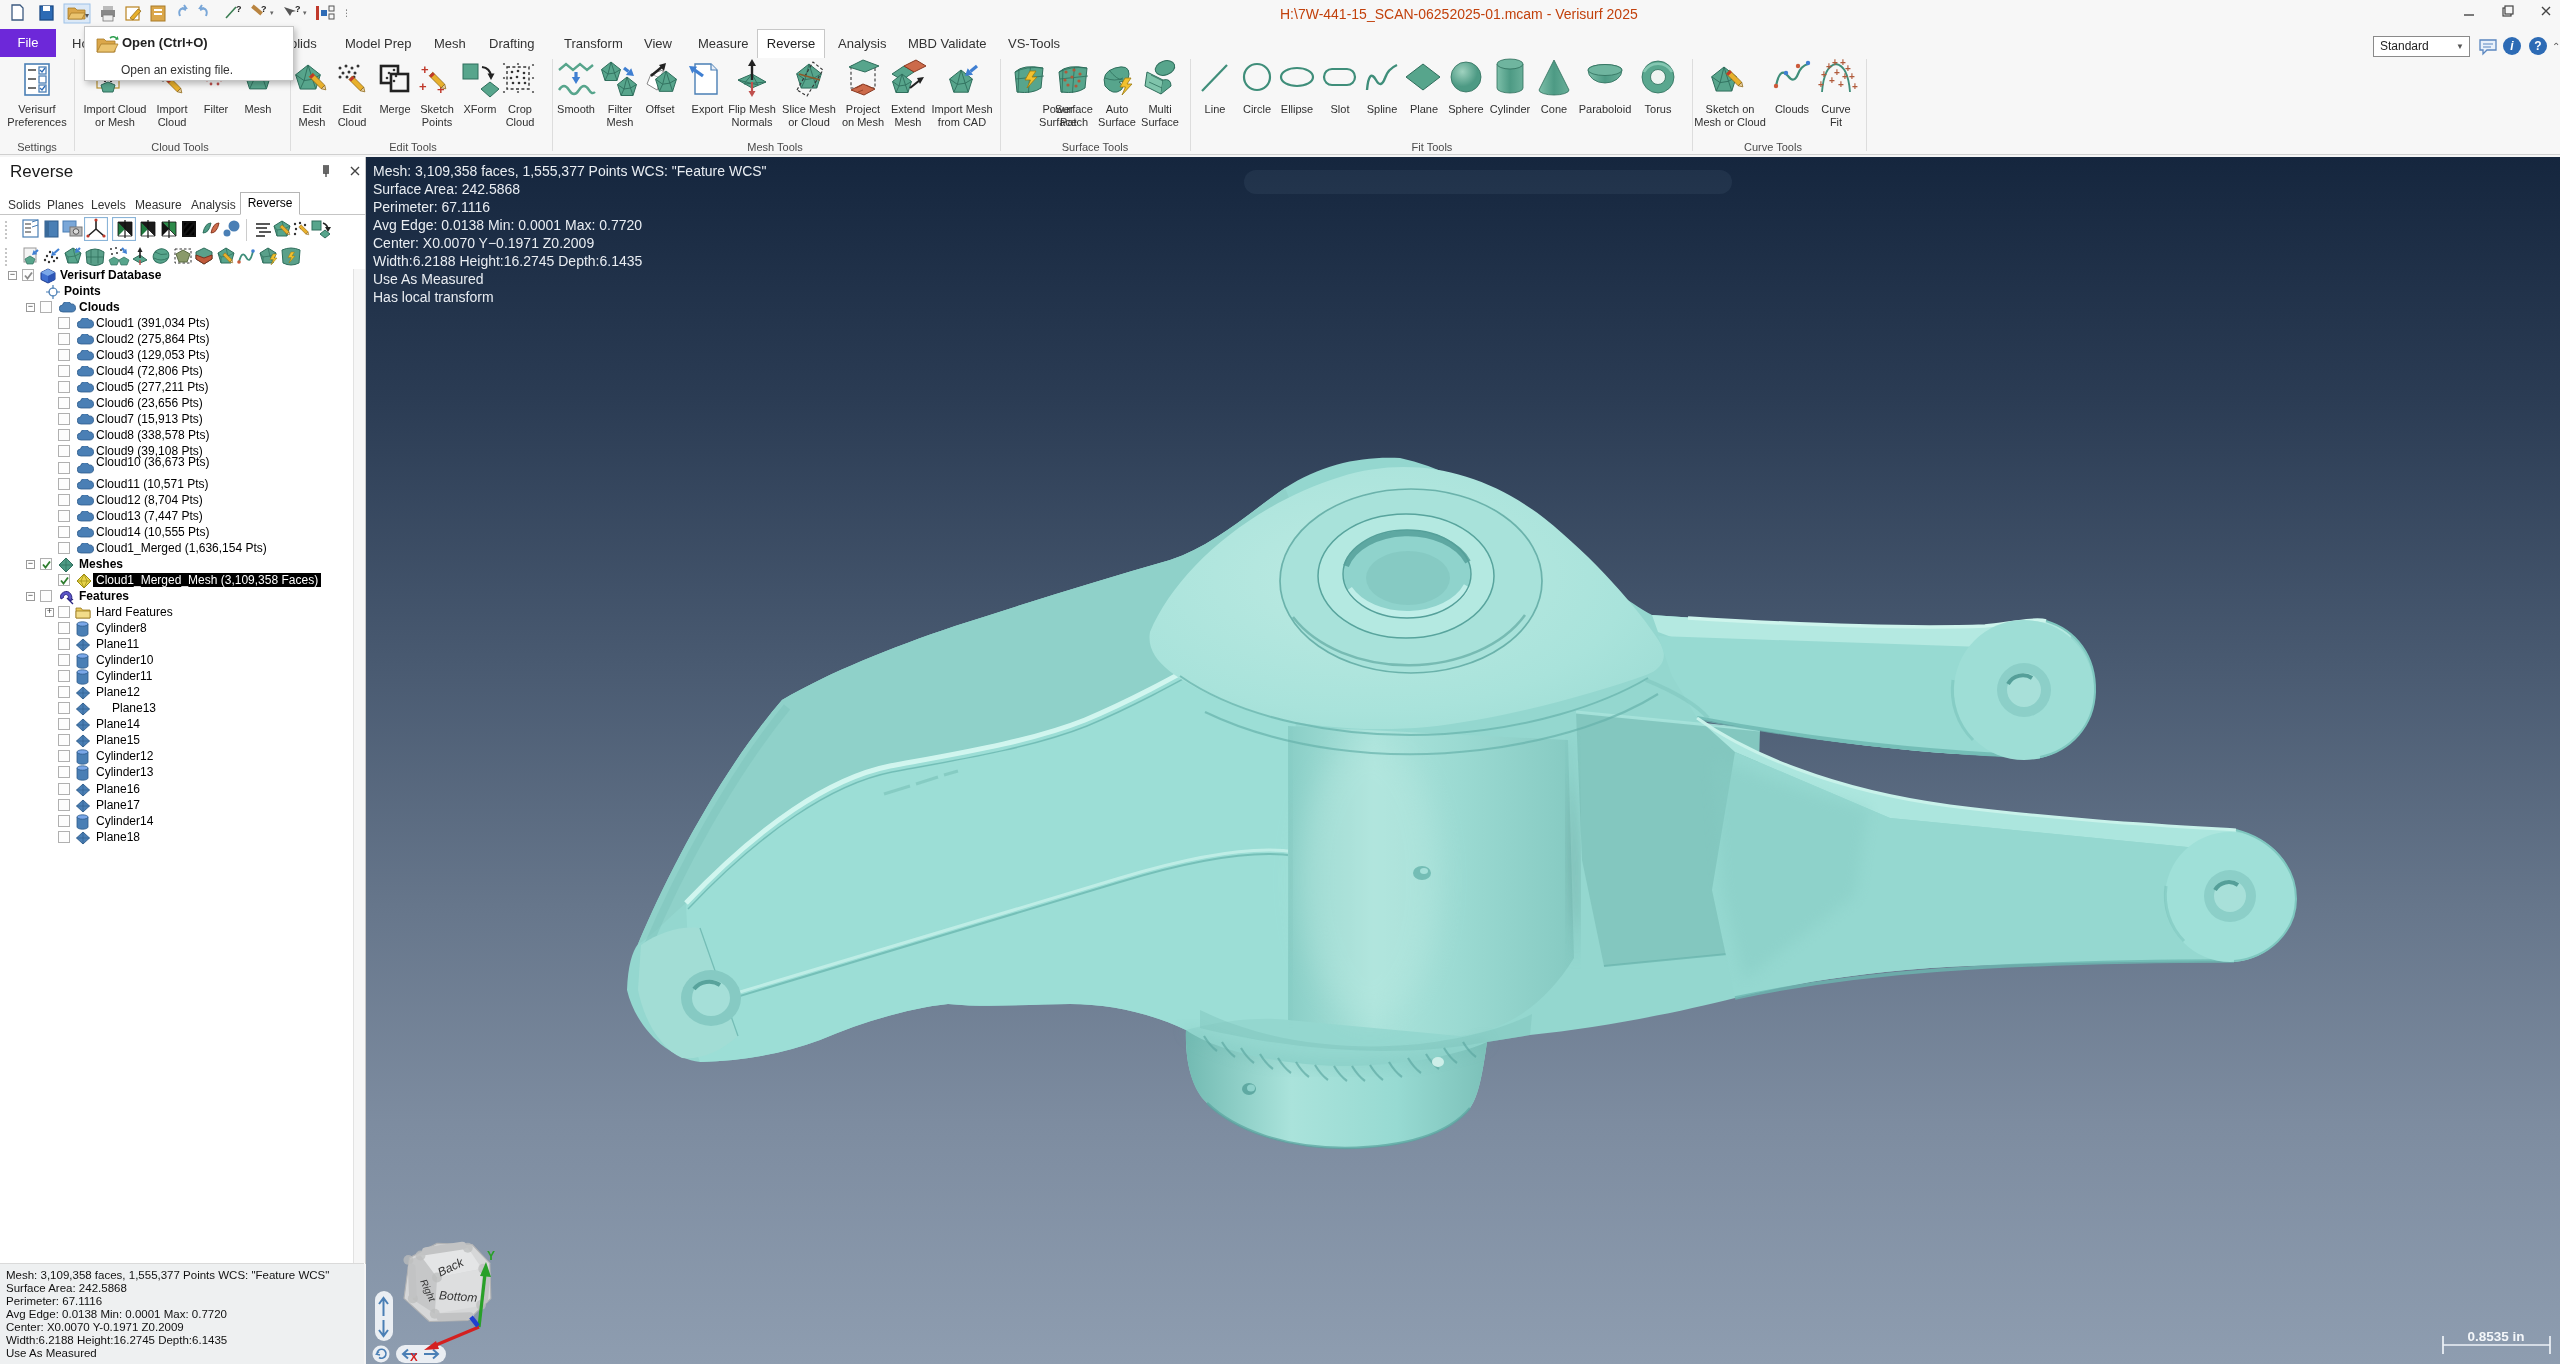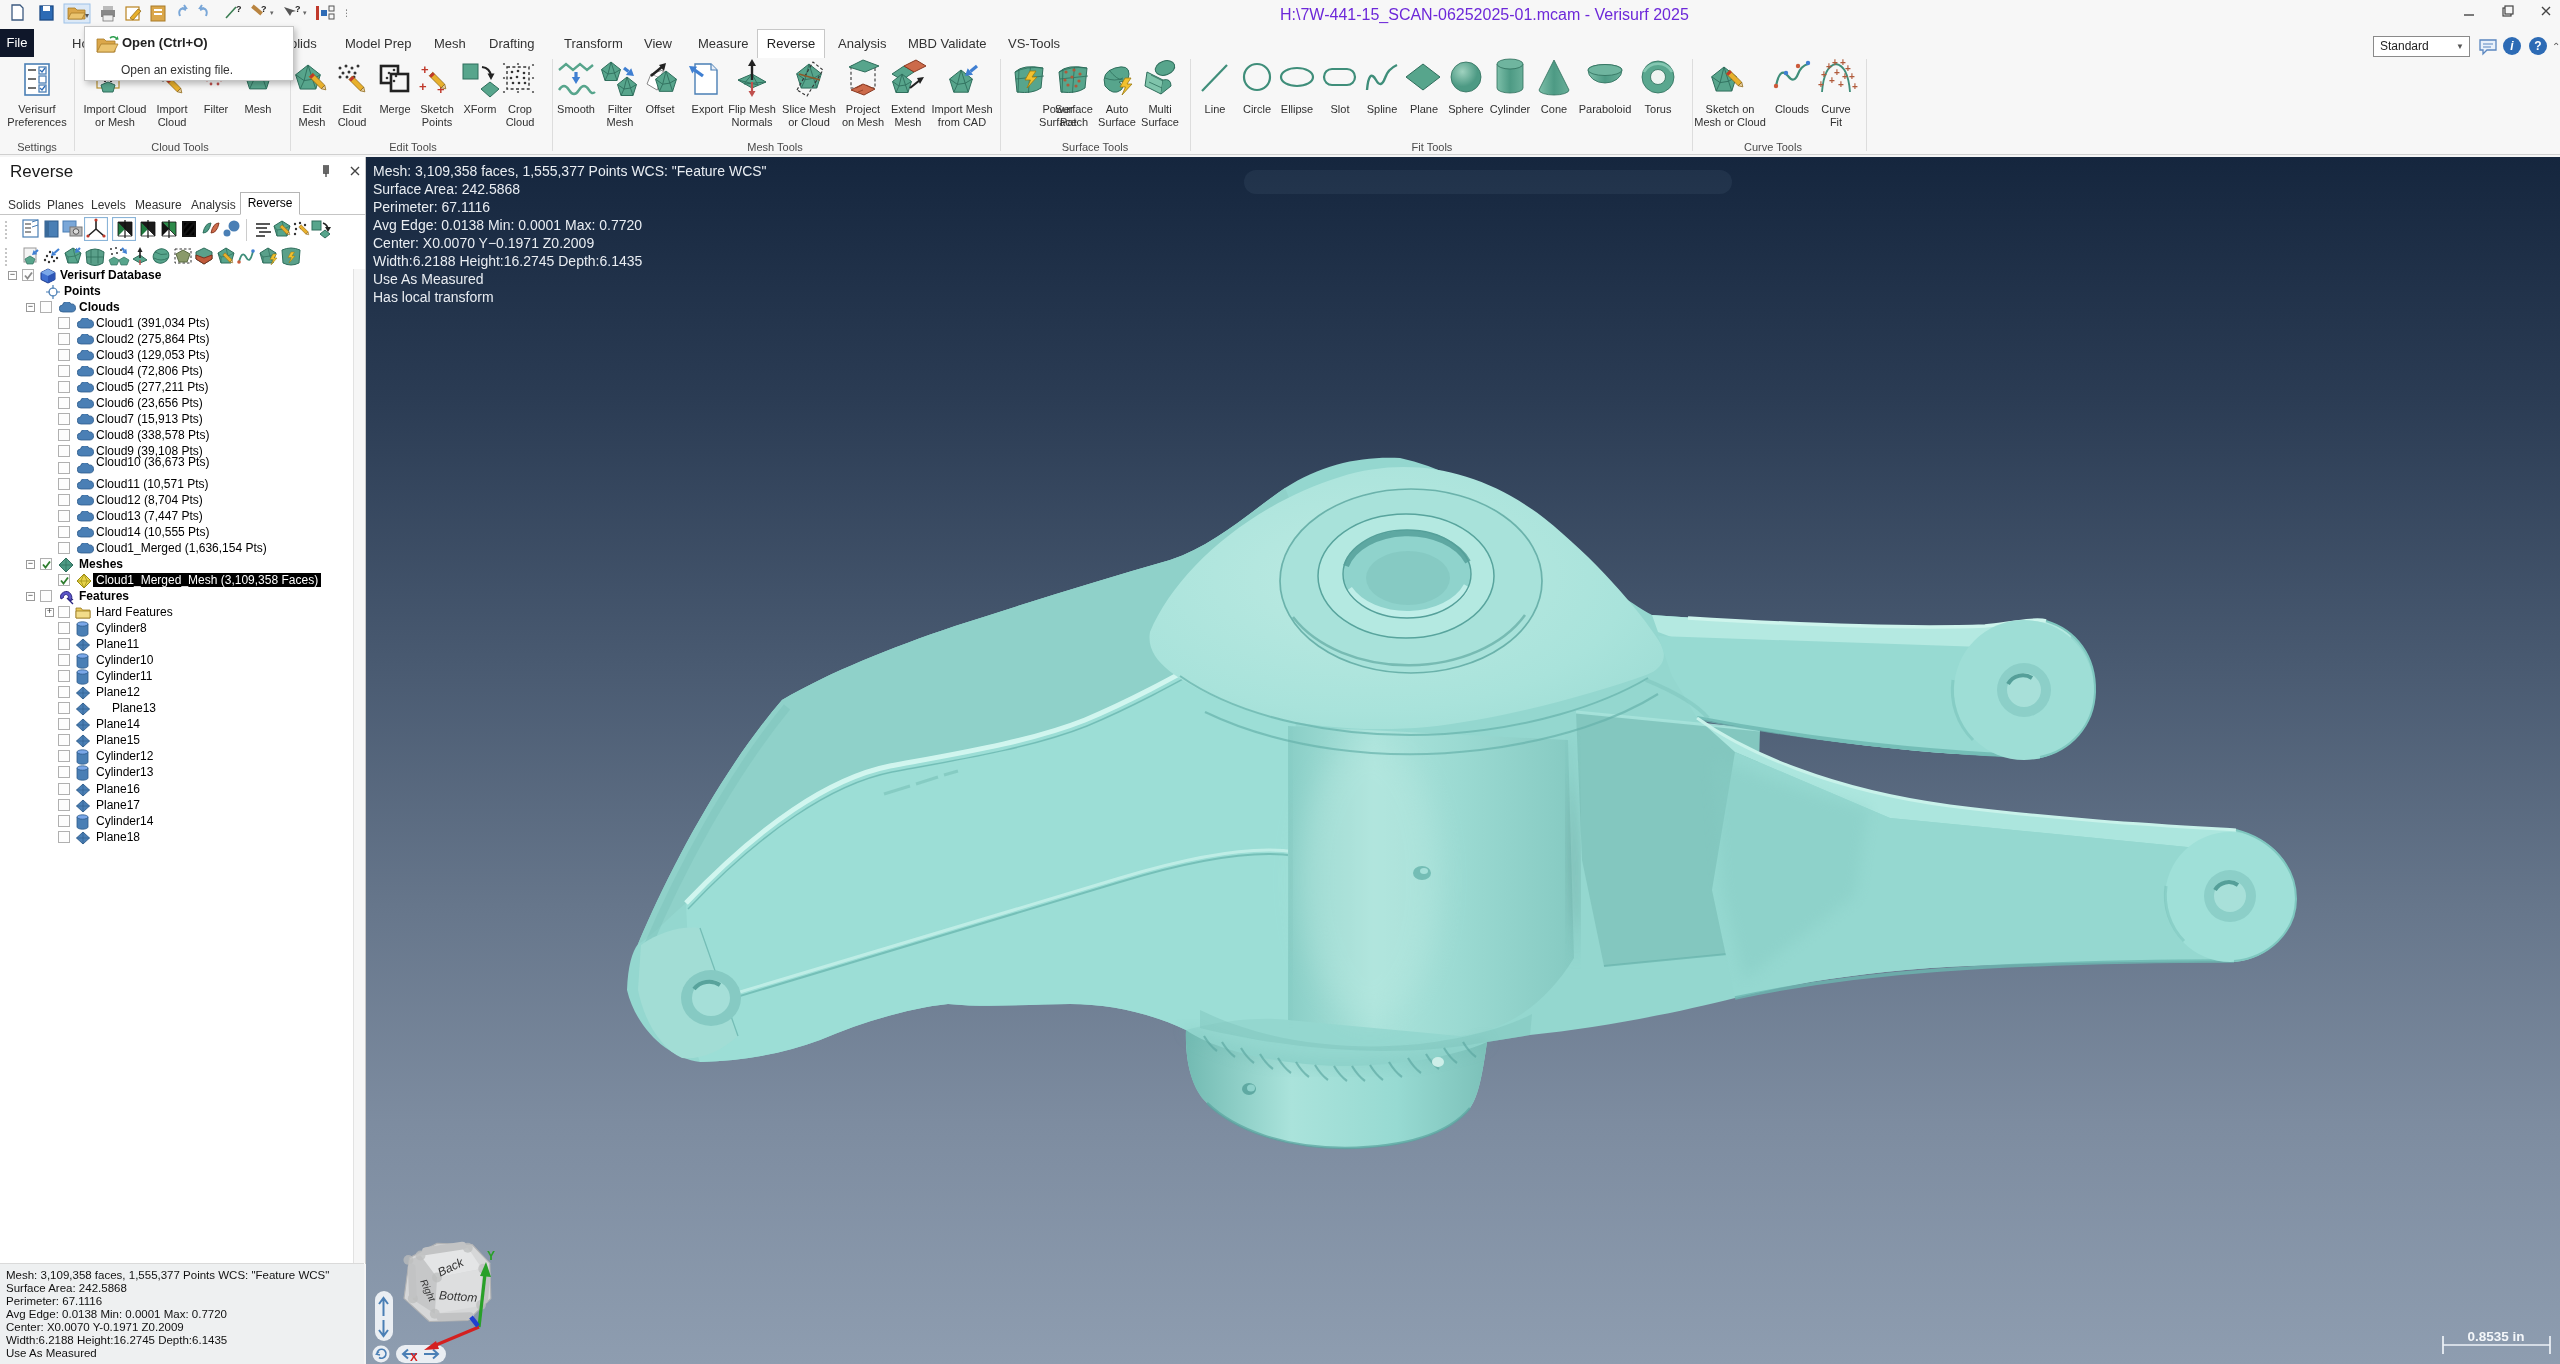--- a/index.html
+++ b/index.html
@@ -1,19 +1,19 @@
 <!DOCTYPE html>
 <html><head><meta charset="utf-8"><style>
 * { margin:0; padding:0; box-sizing:border-box; }
 html,body { width:2560px; height:1364px; overflow:hidden; font-family:"Liberation Sans", sans-serif; background:#f5f5f5; }
 .abs { position:absolute; }
 #titlebar { position:absolute; left:0; top:0; width:2560px; height:25px; background:#f7f7f7; }
-#titletext { position:absolute; left:1280px; top:6px; font-size:16px; color:#6d28d9; }
+#titletext { position:absolute; left:1280px; top:6px; font-size:14px; color:#c2410c; }
 #tabrow { position:absolute; left:0; top:25px; width:2560px; height:32px; background:#f7f7f7; }
-#filetab { position:absolute; left:0; top:4px; width:34px; height:28px; background:#0f172a; color:#fff; font-size:13px; text-align:center; line-height:28px; }
+#filetab { position:absolute; left:0; top:4px; width:56px; height:28px; background:#6d28d9; color:#fff; font-size:13px; text-align:center; line-height:28px; }
 .rtab { position:absolute; top:11px; font-size:13px; color:#333; }
 #seltab { position:absolute; left:757px; top:4px; width:68px; height:29px; background:#fff; border:1px solid #c8c8c8; border-bottom:none; text-align:center; line-height:27px; font-size:13px; color:#222; z-index:3;}
 #ribbon { position:absolute; left:0; top:57px; width:2560px; height:98px; background:#f7f7f7; border-bottom:1px solid #d0d0d0; }
 .rsep { position:absolute; top:2px; width:1px; height:92px; background:#dddddd; }
 .rlab { position:absolute; font-size:11px; color:#303030; text-align:center; line-height:13px; white-space:nowrap; transform:translateX(-50%); }
 .rgrp { position:absolute; top:84px; font-size:11px; color:#4a4a4a; transform:translateX(-50%); white-space:nowrap;}
 #panel { position:absolute; left:0; top:157px; width:366px; height:1107px; background:#fff; border-right:1px solid #c9c9c9; }
 #paneltitle { position:absolute; left:10px; top:5px; font-size:17px; color:#1a1a1a; }
 .ptab { position:absolute; top:41px; font-size:12px; color:#333; }
 #pseltab { position:absolute; left:240px; top:35px; width:60px; height:23px; background:#fff; border:1px solid #b5b5b5; border-bottom:1px solid #fff; text-align:center; line-height:21px; font-size:12px; z-index:2;}

